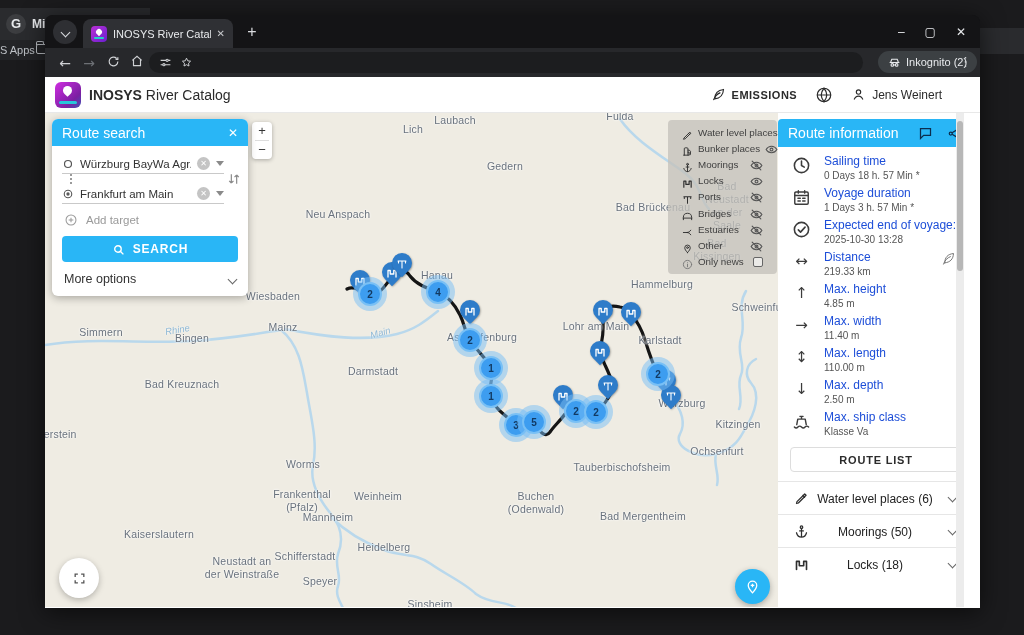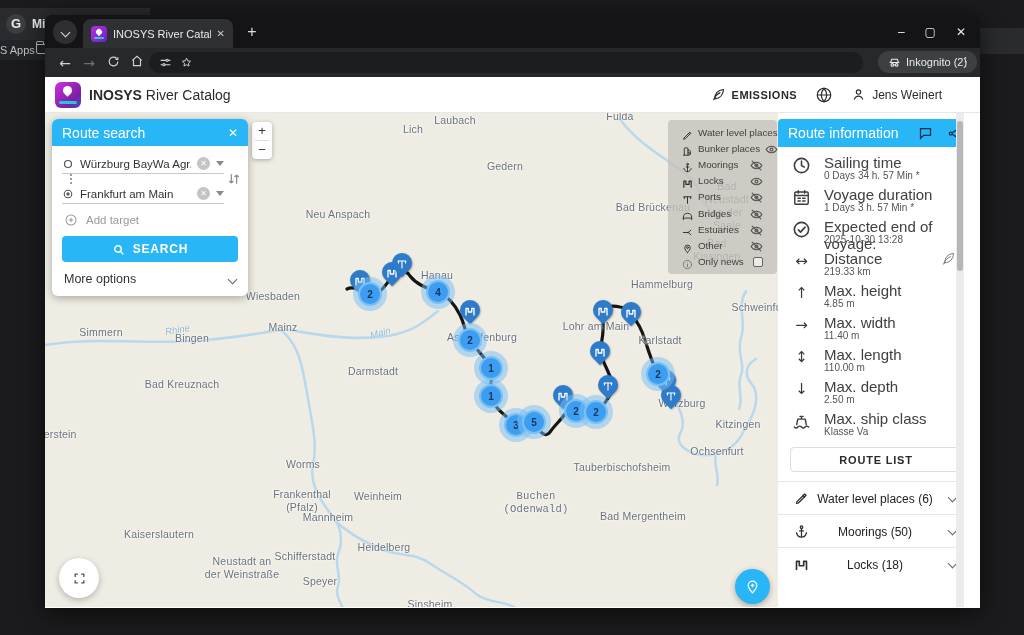--- a/index.html
+++ b/index.html
@@ -109,21 +109,21 @@
     box-shadow:0 2px 6px rgba(0,0,0,.3); display:flex; align-items:center; justify-content:center; color:#fff; z-index:20; }
 
   .rpanel { position:relative; width:186px; height:494px; background:#fff; overflow:hidden; }
   .rpanel-head { position:absolute; left:0px; top:6px; width:194px; height:28px; background:#29b6f6; border-radius:4px 4px 0 0;
     display:flex; align-items:center; padding:0 10px; gap:14px; color:#fff; }
   .rpanel-head .t { flex:1; font-size:14px; }
   .rows { position:absolute; left:0; top:40px; width:194px; }
   .irow { position:relative; height:32px; }
   .irow .ic { position:absolute; left:14px; top:3px; width:19px; height:19px; color:#3c3c3c; font-size:15px;
     font-family:"DejaVu Sans",sans-serif; text-align:center; line-height:19px; }
-  .irow .lab { position:absolute; left:46px; top:1px; font-size:15px; color:#404040; }
+  .irow .lab { position:absolute; left:46px; top:1px; font-size:12px; color:#1d4ed8; }
   .irow .val { position:absolute; left:46px; top:17px; font-size:10px; color:#555; }
   .irow .extra { position:absolute; right:16px; top:2px; width:15px; height:15px; color:#777; }
   .routelist-btn { position:absolute; left:12px; top:334px; width:172px; height:25px; border:1px solid #ddd; border-radius:4px;
     background:#fff; color:#2b2b2b; font-size:11px; font-weight:bold; letter-spacing:.8px; text-align:center; line-height:24px; }
   .sections { position:absolute; left:0; top:368px; width:194px; }
   .sec { position:relative; height:33px; border-top:1px solid #e6e6e6; }
   .sec .ic { position:absolute; left:16px; top:9px; width:15px; height:15px; color:#2e2e2e; }
   .sec .lab { position:absolute; left:0; right:0; top:10px; text-align:center; font-size:12px; color:#222; }
   .sec .chev { position:absolute; right:16px; top:12px; }
   .pagescroll { position:absolute; right:0; top:0; width:8px; height:494px; background:#ececec; }
@@ -259,21 +259,21 @@
               <div class="map-label" style="left: 8px; top: 322px;">Oberstein</div>
               <div class="map-label" style="left: 114px; top: 422px;">Kaiserslautern</div>
               <div class="map-label" style="left: 328px; top: 259px;">Darmstadt</div>
               <div class="map-label" style="left: 551px; top: 214px;">Lohr am Main</div>
               <div class="map-label" style="left: 615px; top: 228px;">Karlstadt</div>
               <div class="map-label" style="left: 637px; top: 291px;">Würzburg</div>
               <div class="map-label" style="left: 693px; top: 312px;">Kitzingen</div>
               <div class="map-label" style="left: 672px; top: 339px;">Ochsenfurt</div>
               <div class="map-label" style="left: 577px; top: 355px;">Tauberbischofsheim</div>
               <div class="map-label" style="left: 598px; top: 404px;">Bad Mergentheim</div>
-              <div class="map-label" style="left: 491px; top: 390px; font-family: Liberation Mono, monospace;">Buchen
+              <div class="map-label" style="left: 491px; top: 390px;">Buchen
 (Odenwald)</div>
               <div class="map-label" style="left: 258px; top: 352px;">Worms</div>
               <div class="map-label" style="left: 257px; top: 388px;">Frankenthal
 (Pfalz)</div>
               <div class="map-label" style="left: 333px; top: 384px;">Weinheim</div>
               <div class="map-label" style="left: 283px; top: 405px;">Mannheim</div>
               <div class="map-label" style="left: 339px; top: 435px;">Heidelberg</div>
               <div class="map-label" style="left: 260px; top: 444px;">Schifferstadt</div>
               <div class="map-label" style="left: 197px; top: 455px;">Neustadt an
 der Weinstraße</div>
@@ -561,21 +561,21 @@
                 <path d="M8.2 10.8l7.6-4.6M8.2 13.2l7.6 4.6"></path>
               </svg>
           </div>
           <div class="rows" id="info-rows">
               <div class="irow">
                 <div class="ic"><svg width="100%" height="100%" viewBox="0 0 24 24" fill="none" stroke="currentColor" stroke-width="2" stroke-linecap="round" stroke-linejoin="round">
                     <circle cx="12" cy="12" r="9"></circle>
                     <path d="M12 6.5V12l3.5 2"></path>
                   </svg></div>
                 <div class="lab">Sailing time</div>
-                <div class="val">0 Days 34 h. 57 Min *</div>
+                <div class="val">0 Days 18 h. 57 Min *</div>
               </div>
               <div class="irow">
                 <div class="ic"><svg width="100%" height="100%" viewBox="0 0 24 24" fill="none" stroke="currentColor" stroke-width="1.8" stroke-linecap="round" stroke-linejoin="round">
                     <rect x="3.5" y="5" width="17" height="15.5" rx="1.5"></rect>
                     <path d="M3.5 9.5h17M8 3.5v3M16 3.5v3M7.5 13h3M13.5 13h3M7.5 16.5h3M13.5 16.5h3"></path>
                   </svg></div>
                 <div class="lab">Voyage duration</div>
                 <div class="val">1 Days 3 h. 57 Min *</div>
               </div>
               <div class="irow">

